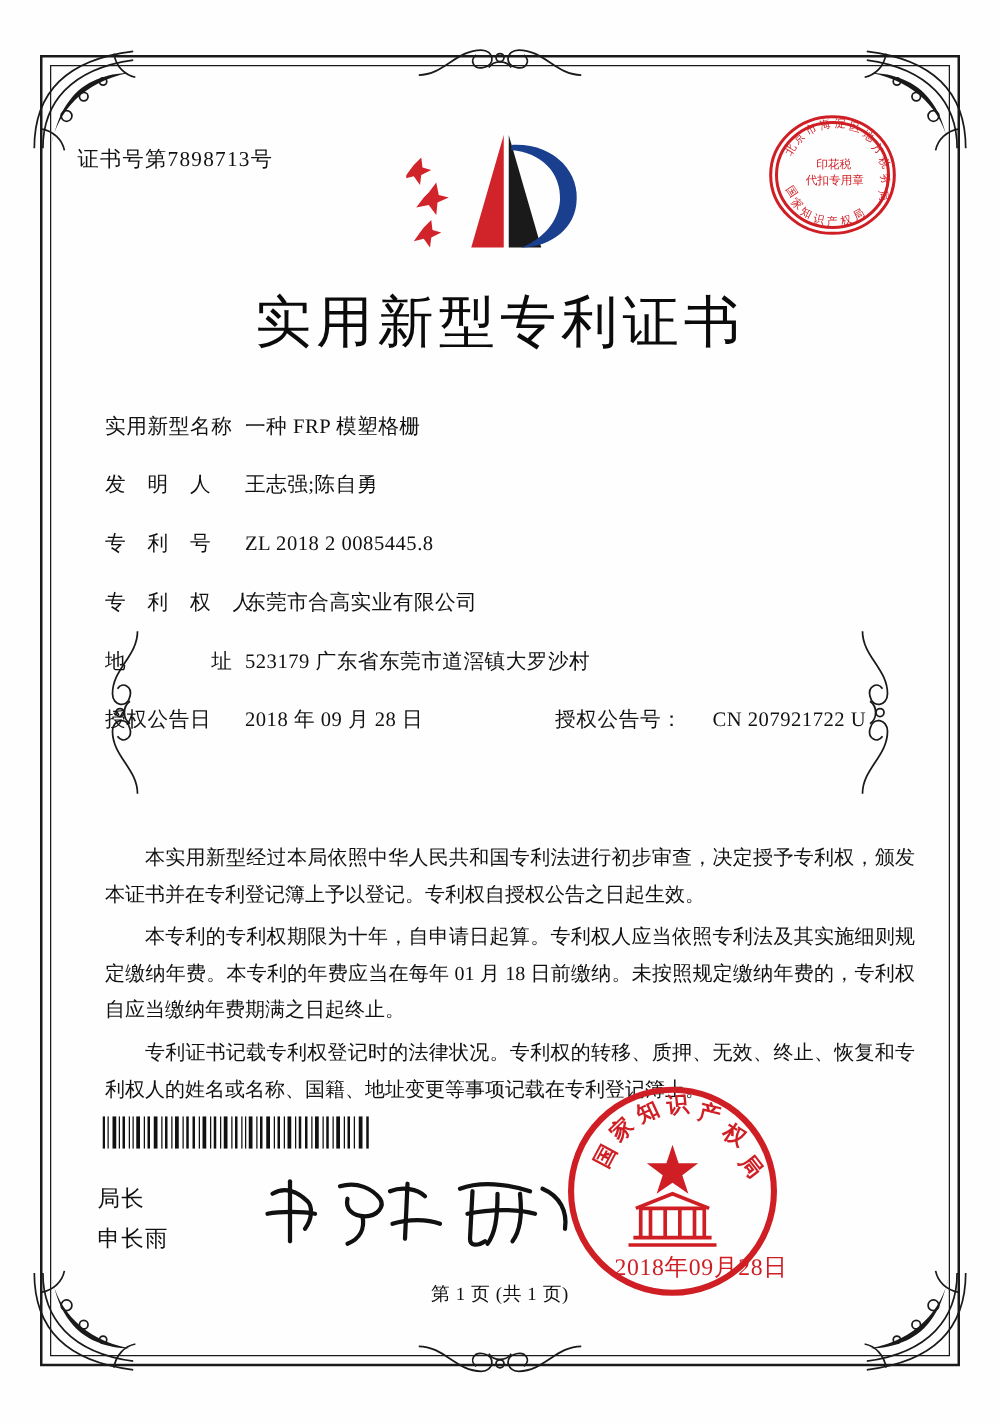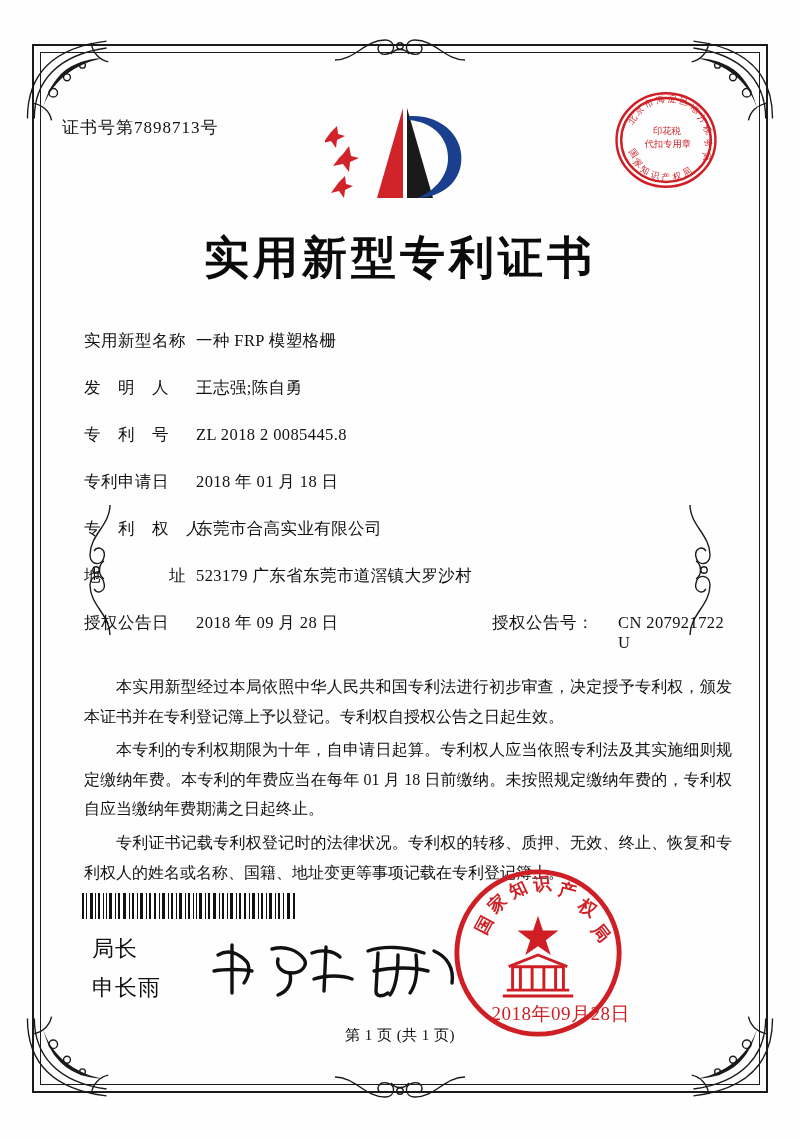--- a/index.html
+++ b/index.html
@@ -96,21 +96,21 @@
     height: 112px;
   }
   .seal-top svg { display:block; width:100%; height:100%; }
 
   .main-title {
     position: absolute;
     left: 0; right: 0;
     top: 148px;
     text-align: center;
     font-size: 45px;
-    font-weight: bold;
+    font-weight: normal;
     letter-spacing: 4px;
     color: #0b0b0b;
     font-family: "Liberation Serif", "DejaVu Serif", serif;
   }
 
   .fields {
     position: absolute;
     left: 22px;
     right: 0;
     top: 250px;
@@ -125,21 +125,21 @@
   .field-label {
     width: 112px;
     flex: 0 0 112px;
     letter-spacing: 0.5px;
     white-space: pre;
   }
   .field-value {
     flex: 1;
     letter-spacing: 0.4px;
   }
-  .row-split { display: flex; align-items: baseline; gap: 48px; }
+  .row-split { display: flex; align-items: baseline; }
   .row-split .half { display: flex; align-items: baseline; }
   .row-split .half.left  { width: 360px; flex: 0 0 360px; }
   .row-split .half.right { flex: 1; }
   .row-split .half.right .field-label {
     width: auto;
     flex: 0 0 auto;
     margin-right: 24px;
   }
 
   .paragraphs {
@@ -162,23 +162,23 @@
     position: absolute;
     left: 20px;
     bottom: 150px;
     width: 215px;
     height: 26px;
   }
   .barcode svg { display:block; width:100%; height:100%; }
 
   .sign-block {
     position: absolute;
-    left: 30px;
+    left: 16px;
     bottom: 62px;
-    font-size: 22px;
+    font-size: 18px;
     line-height: 1.75;
     letter-spacing: 1px;
   }
 
   .signature {
     position: absolute;
     left: 140px;
     bottom: 66px;
     width: 270px;
     height: 72px;
@@ -384,24 +384,20 @@
       <div class="field-row">
         <div class="field-label">发　明　人</div>
         <div class="field-value">王志强;陈自勇</div>
       </div>
 
       <div class="field-row">
         <div class="field-label">专　利　号</div>
         <div class="field-value">ZL 2018 2 0085445.8</div>
       </div>
 
-      <div class="field-row">
-        <div class="field-label">专利申请日</div>
-        <div class="field-value">2018 年 01 月 18 日</div>
-      </div>
 
       <div class="field-row">
         <div class="field-label">专　利　权　人</div>
         <div class="field-value">东莞市合高实业有限公司</div>
       </div>
 
       <div class="field-row">
         <div class="field-label">地　　　　址</div>
         <div class="field-value">523179 广东省东莞市道滘镇大罗沙村</div>
       </div>

